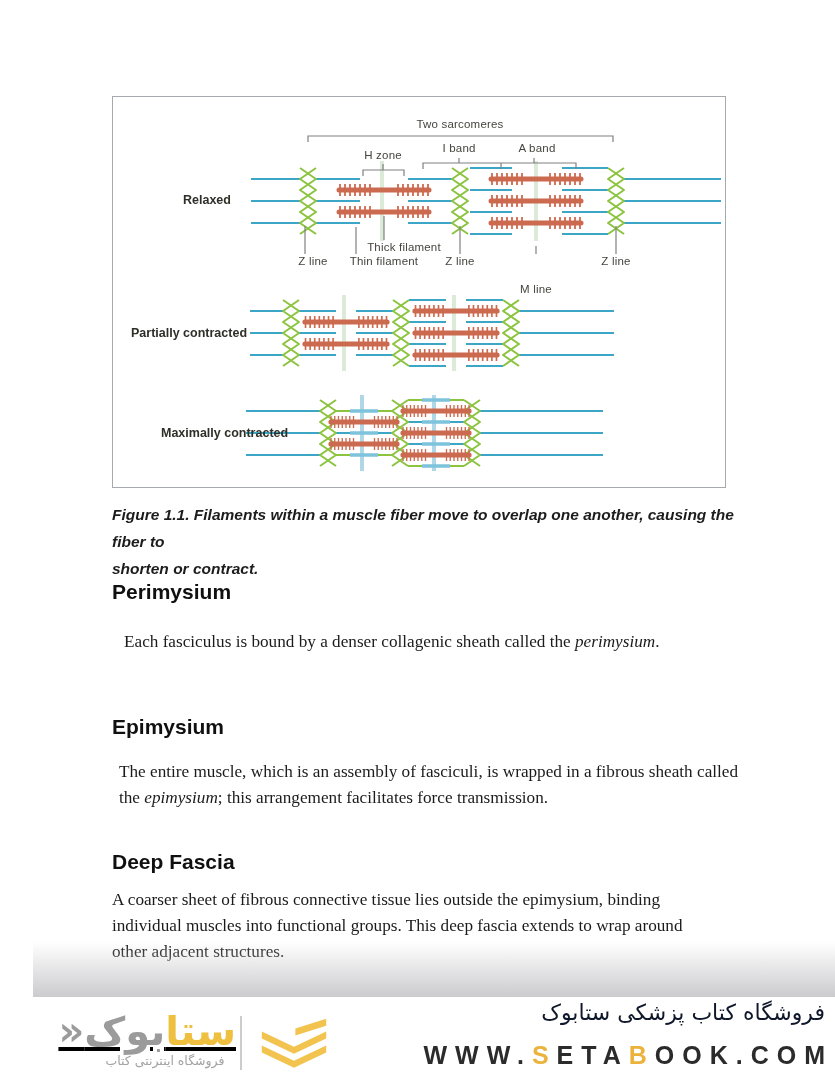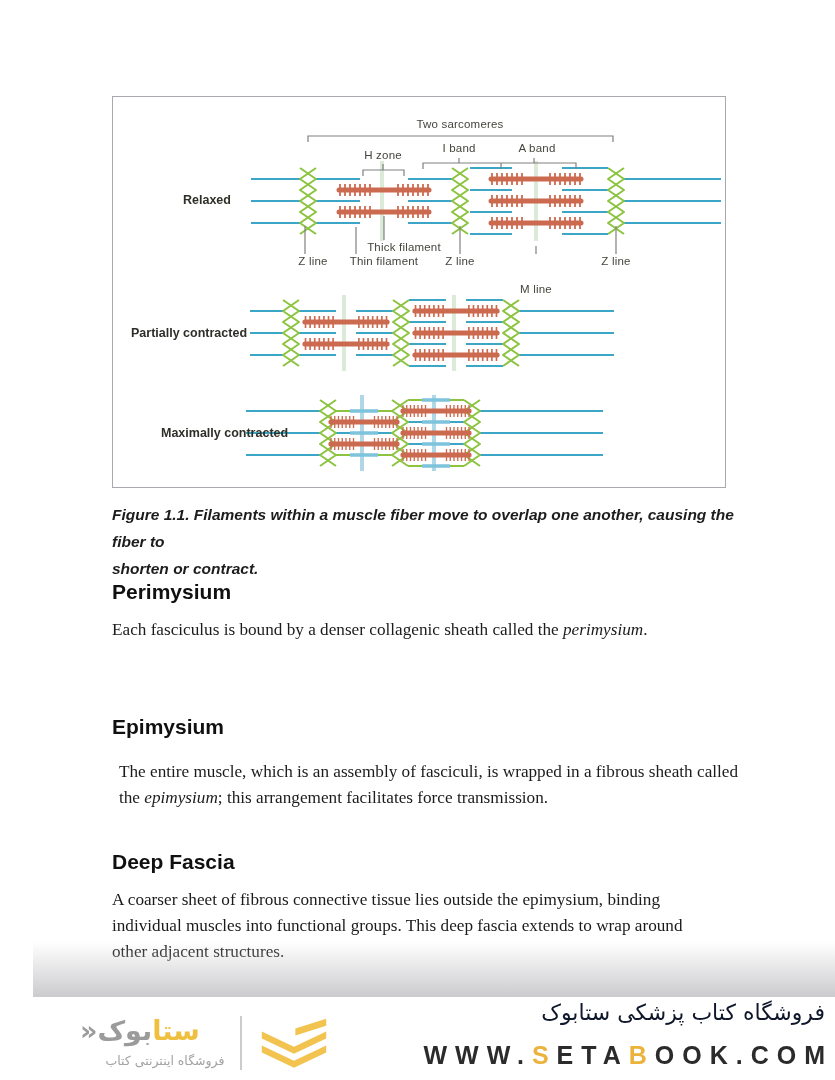--- a/index.html
+++ b/index.html
@@ -23,22 +23,22 @@
   .p-section{position:absolute;left:112px;font-family:"Liberation Serif",serif;
              font-size:17.2px;line-height:26px;color:#1b1b1b;}
   .p-section i{font-family:"Liberation Serif",serif;}
 
   
   .shade{position:absolute;left:33px;right:0;top:942px;height:55px;
          background:linear-gradient(to bottom,rgba(255,255,255,0),#cbcbce);}
   .footer{position:absolute;left:0;right:0;top:997px;height:83px;background:#ffffff;}
   .logo-divider{position:absolute;left:240px;top:1016px;width:2px;height:54px;background:#cccccc;}
   .wordmark{position:absolute;left:80px;top:1010px;width:156px;height:42px;direction:rtl;
-            font-family:"DejaVu Sans",sans-serif;font-weight:bold;font-size:27px;line-height:42px;
-            text-align:left;white-space:nowrap;}
+            font-family:"DejaVu Sans",sans-serif;font-weight:bold;font-size:40px;line-height:42px;
+            text-align:left;white-space:nowrap;text-decoration:underline;}
   .wm-yellow{color:#EFBF3F;} .wm-gray{color:#9b9b9b;}
   .logo-tagline{position:absolute;left:90px;top:1053px;width:150px;text-align:center;
             direction:rtl;font-family:"DejaVu Sans",sans-serif;font-size:12.5px;color:#a3a3a3;}
   .store-line{position:absolute;right:10px;top:1000px;direction:rtl;
             font-family:"DejaVu Sans",sans-serif;font-size:22px;color:#0f172a;}
   .site-url{position:absolute;right:2px;top:1041px;font-family:"Liberation Sans",sans-serif;
             font-weight:bold;font-size:25px;letter-spacing:8px;color:#2b2b2b;white-space:nowrap;}
   .site-url .hl{color:#EBB33C;}
 </style>
 </head>
@@ -141,21 +141,21 @@
     <div class="fig-rowlabel" style="left:18px;top:229px;width:112px;">Partially contracted</div>
     <div class="fig-rowlabel" style="left:48px;top:329px;width:100px;">Maximally contracted</div>
   </div>
 
   <div class="caption">
     <div>Figure 1.1. Filaments within a muscle fiber move to overlap one another, causing the fiber to</div>
     <div>shorten or contract.</div>
   </div>
 
   <div class="h-section" style="top:580px;">Perimysium</div>
-  <p class="p-section" style="top:617px;width:545px;margin:0;"><span>Each fasciculus is bound by a denser collagenic sheath called the </span><i>perimysium</i><span>.</span></p>
+  <p class="p-section" style="top:617px;width:545px;margin:12px;"><span>Each fasciculus is bound by a denser collagenic sheath called the </span><i>perimysium</i><span>.</span></p>
 
   <div class="h-section" style="top:715px;">Epimysium</div>
   <p class="p-section" style="top:752px;width:640px;margin:7px;"><span>The entire muscle, which is an assembly of fasciculi, is wrapped in a fibrous sheath called the </span><i>epimysium</i><span>; this arrangement facilitates force transmission.</span></p>
 
   <div class="h-section" style="top:850px;">Deep Fascia</div>
   <p class="p-section" style="top:887px;width:610px;margin:0;"><span>A coarser sheet of fibrous connective tissue lies outside the epimysium, binding individual muscles into functional groups. This deep fascia extends to wrap around other adjacent structures.</span><i></i><span></span></p>
 
   <div class="shade"></div>
   <div class="footer"></div>
 

